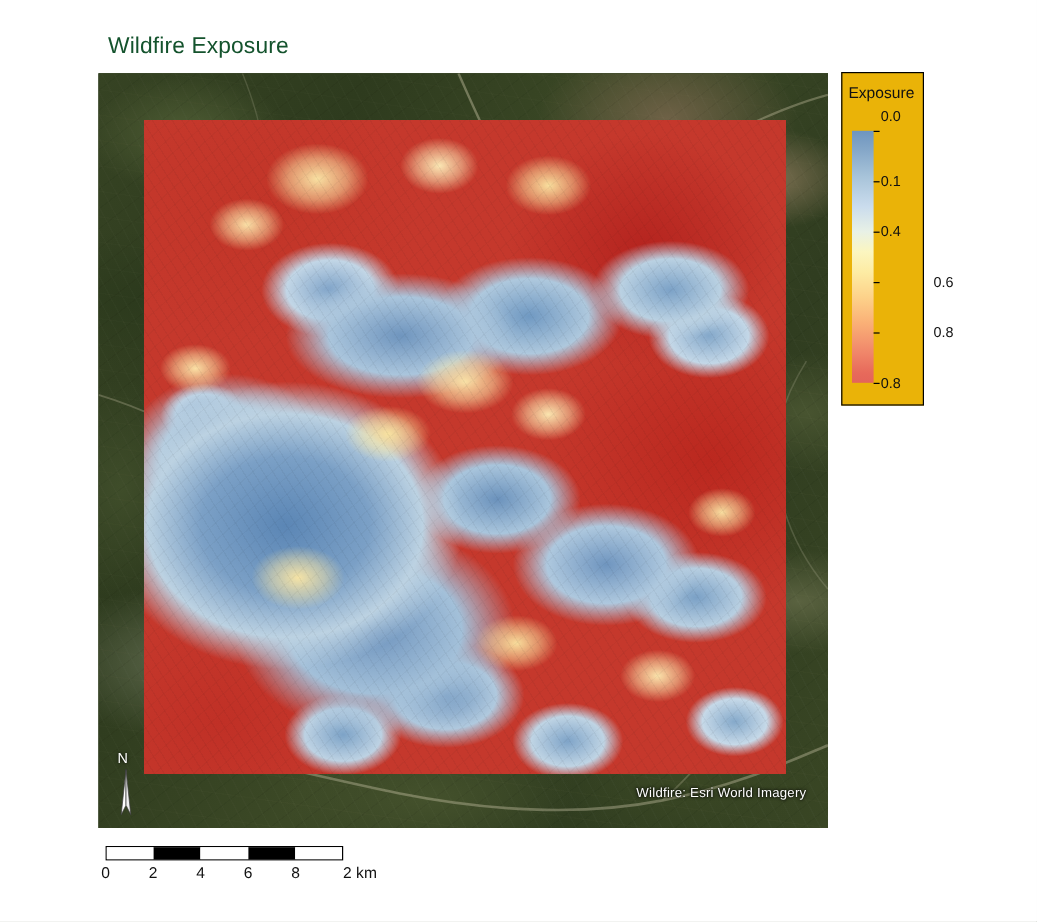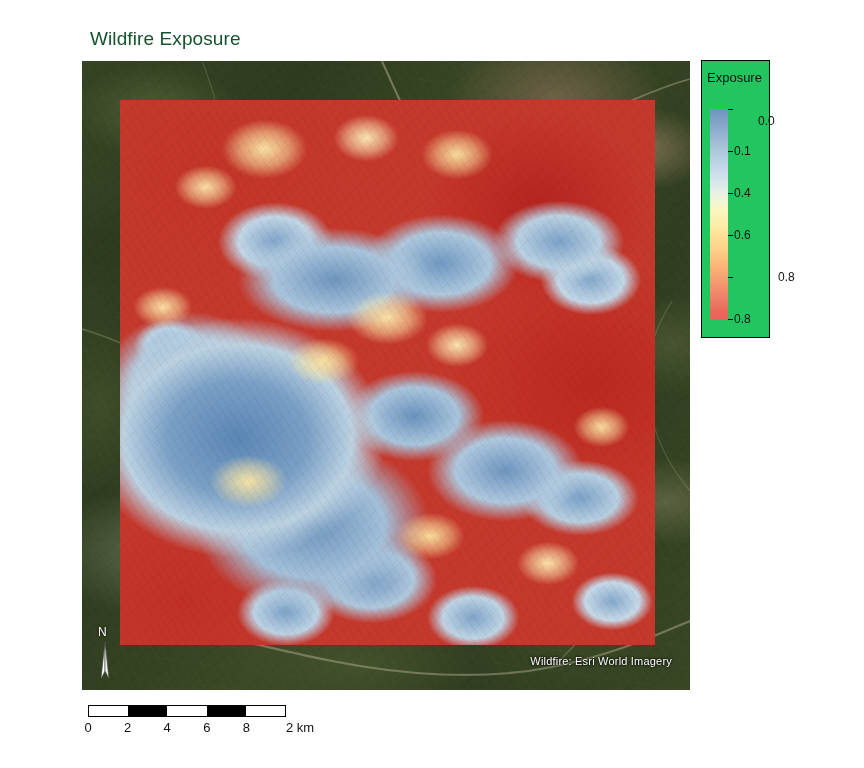--- a/index.html
+++ b/index.html
@@ -177,21 +177,21 @@
   }
   #north-arrow svg { position: absolute; left: 0; top: 13px; }
 
   
   #legend-box {
     position: absolute;
     left: 701px;
     top: 60px;
     width: 69px;
     height: 278px;
-    background: #22c55e;
+    background: #eab308;
     border: 1px solid #000000;
     box-sizing: border-box;
   }
   #legend-title {
     position: absolute;
     left: 5px;
     top: 9px;
     font-size: 13px;
     color: #111111;
     white-space: nowrap;
@@ -302,27 +302,27 @@
       <polygon points="13,2 17,40 13,32" fill="#f0f0f0" stroke="#3a3a3a" stroke-width="0.6"></polygon>
     </svg>
   </div>
 </div>
 
 <div id="legend-box">
   <div id="legend-title">Exposure</div>
   <div id="legend-colorbar"></div>
   <div id="legend-ticks">
       <div class="legend-tick" style="top: 48px;"></div>
-      <div class="legend-tick-label" style="top: 60px; margin-left: 24px;">0.0</div>
+      <div class="legend-tick-label" style="top: 36px;">0.0</div>
       <div class="legend-tick" style="top: 90px;"></div>
       <div class="legend-tick-label" style="top: 90px;">0.1</div>
       <div class="legend-tick" style="top: 132px;"></div>
       <div class="legend-tick-label" style="top: 132px;">0.4</div>
       <div class="legend-tick" style="top: 174px;"></div>
-      <div class="legend-tick-label" style="top: 174px;">0.6</div>
+      <div class="legend-tick-label" style="top: 174px; margin-left: 44px;">0.6</div>
       <div class="legend-tick" style="top: 216px;"></div>
       <div class="legend-tick-label" style="top: 216px; padding-left: 44px;">0.8</div>
       <div class="legend-tick" style="top: 258px;"></div>
       <div class="legend-tick-label" style="top: 258px;">0.8</div>
     </div>
 </div>
 
 <div id="scale-bar">
     <div class="seg light"></div>
     <div class="seg dark"></div>

